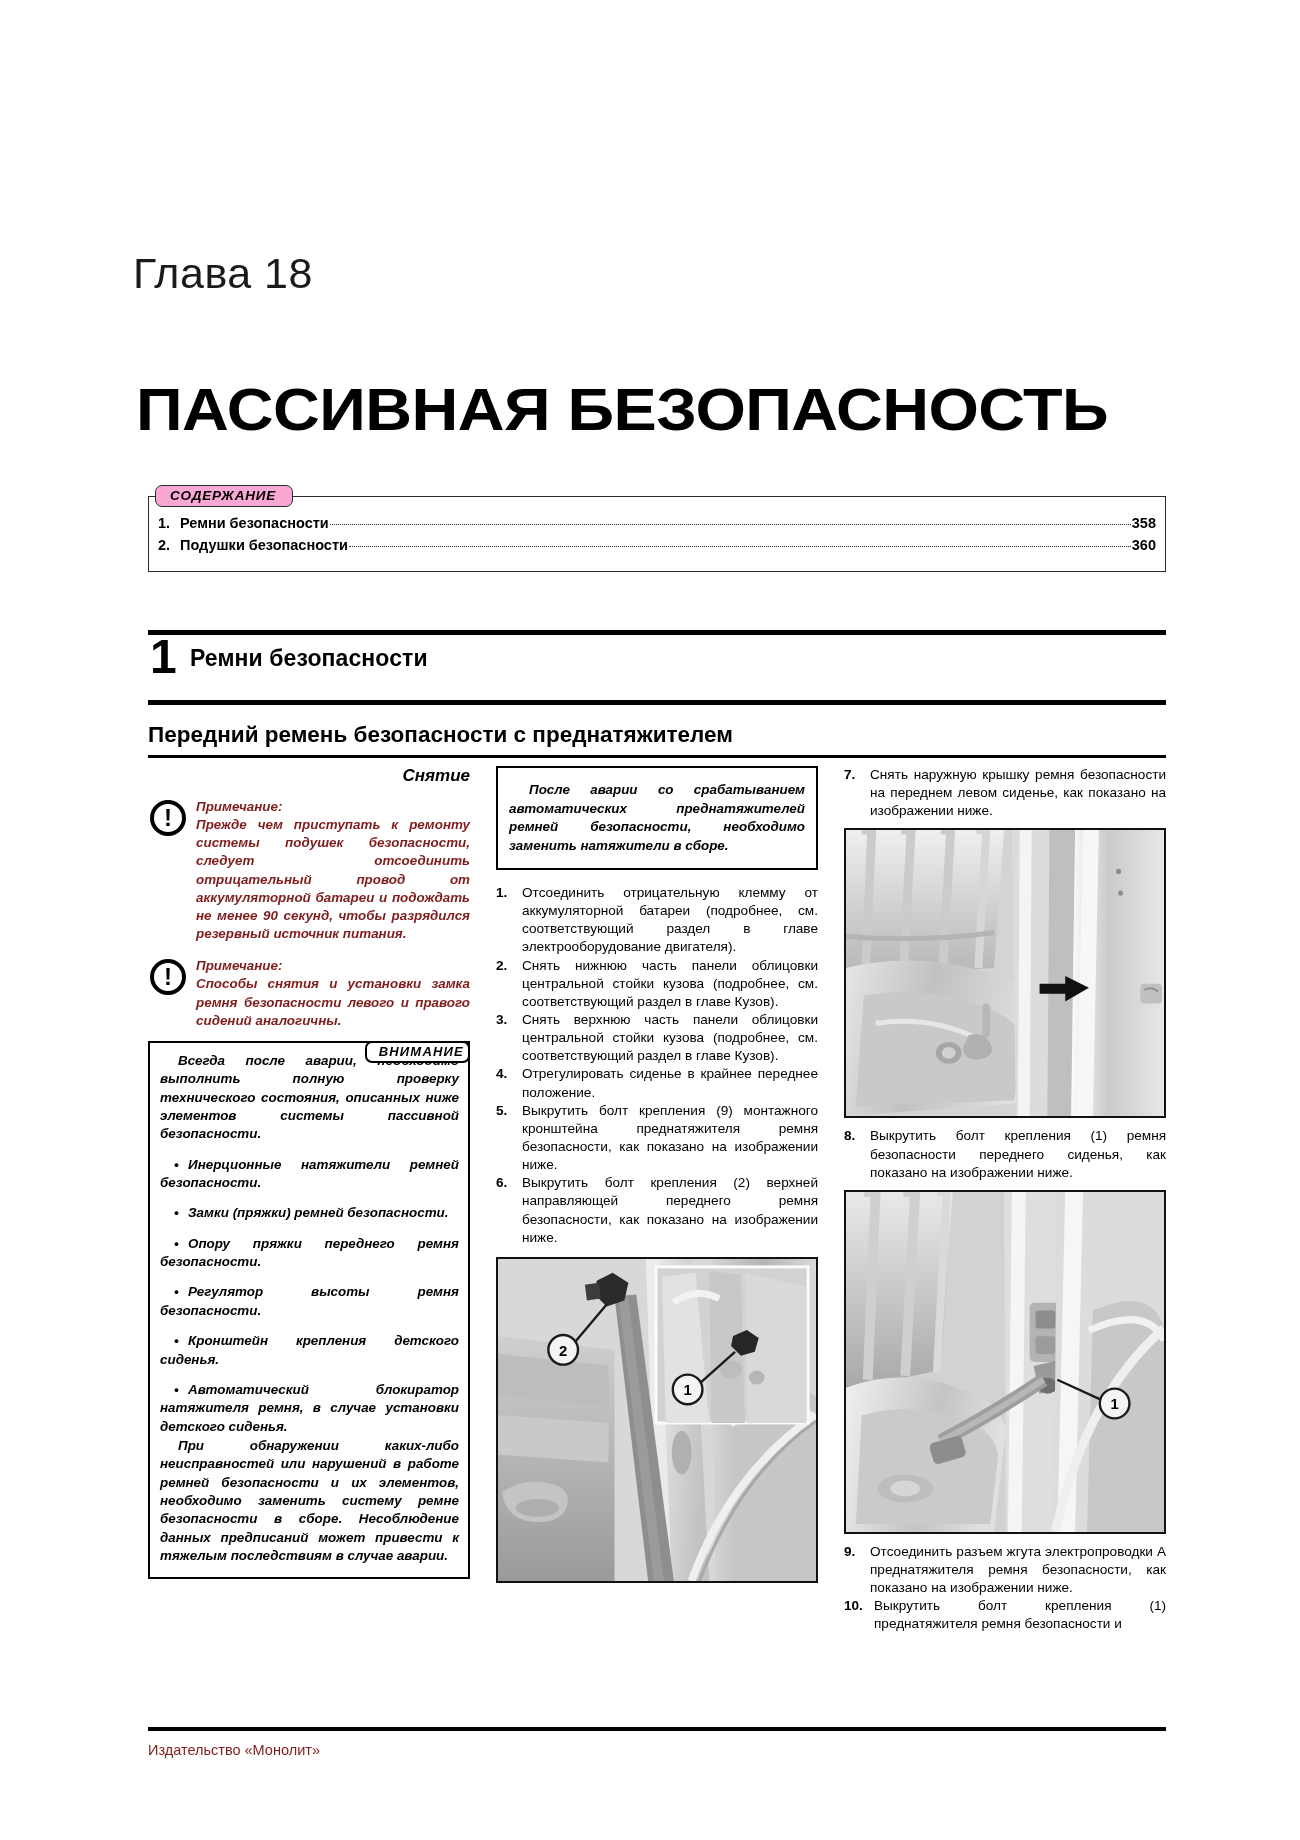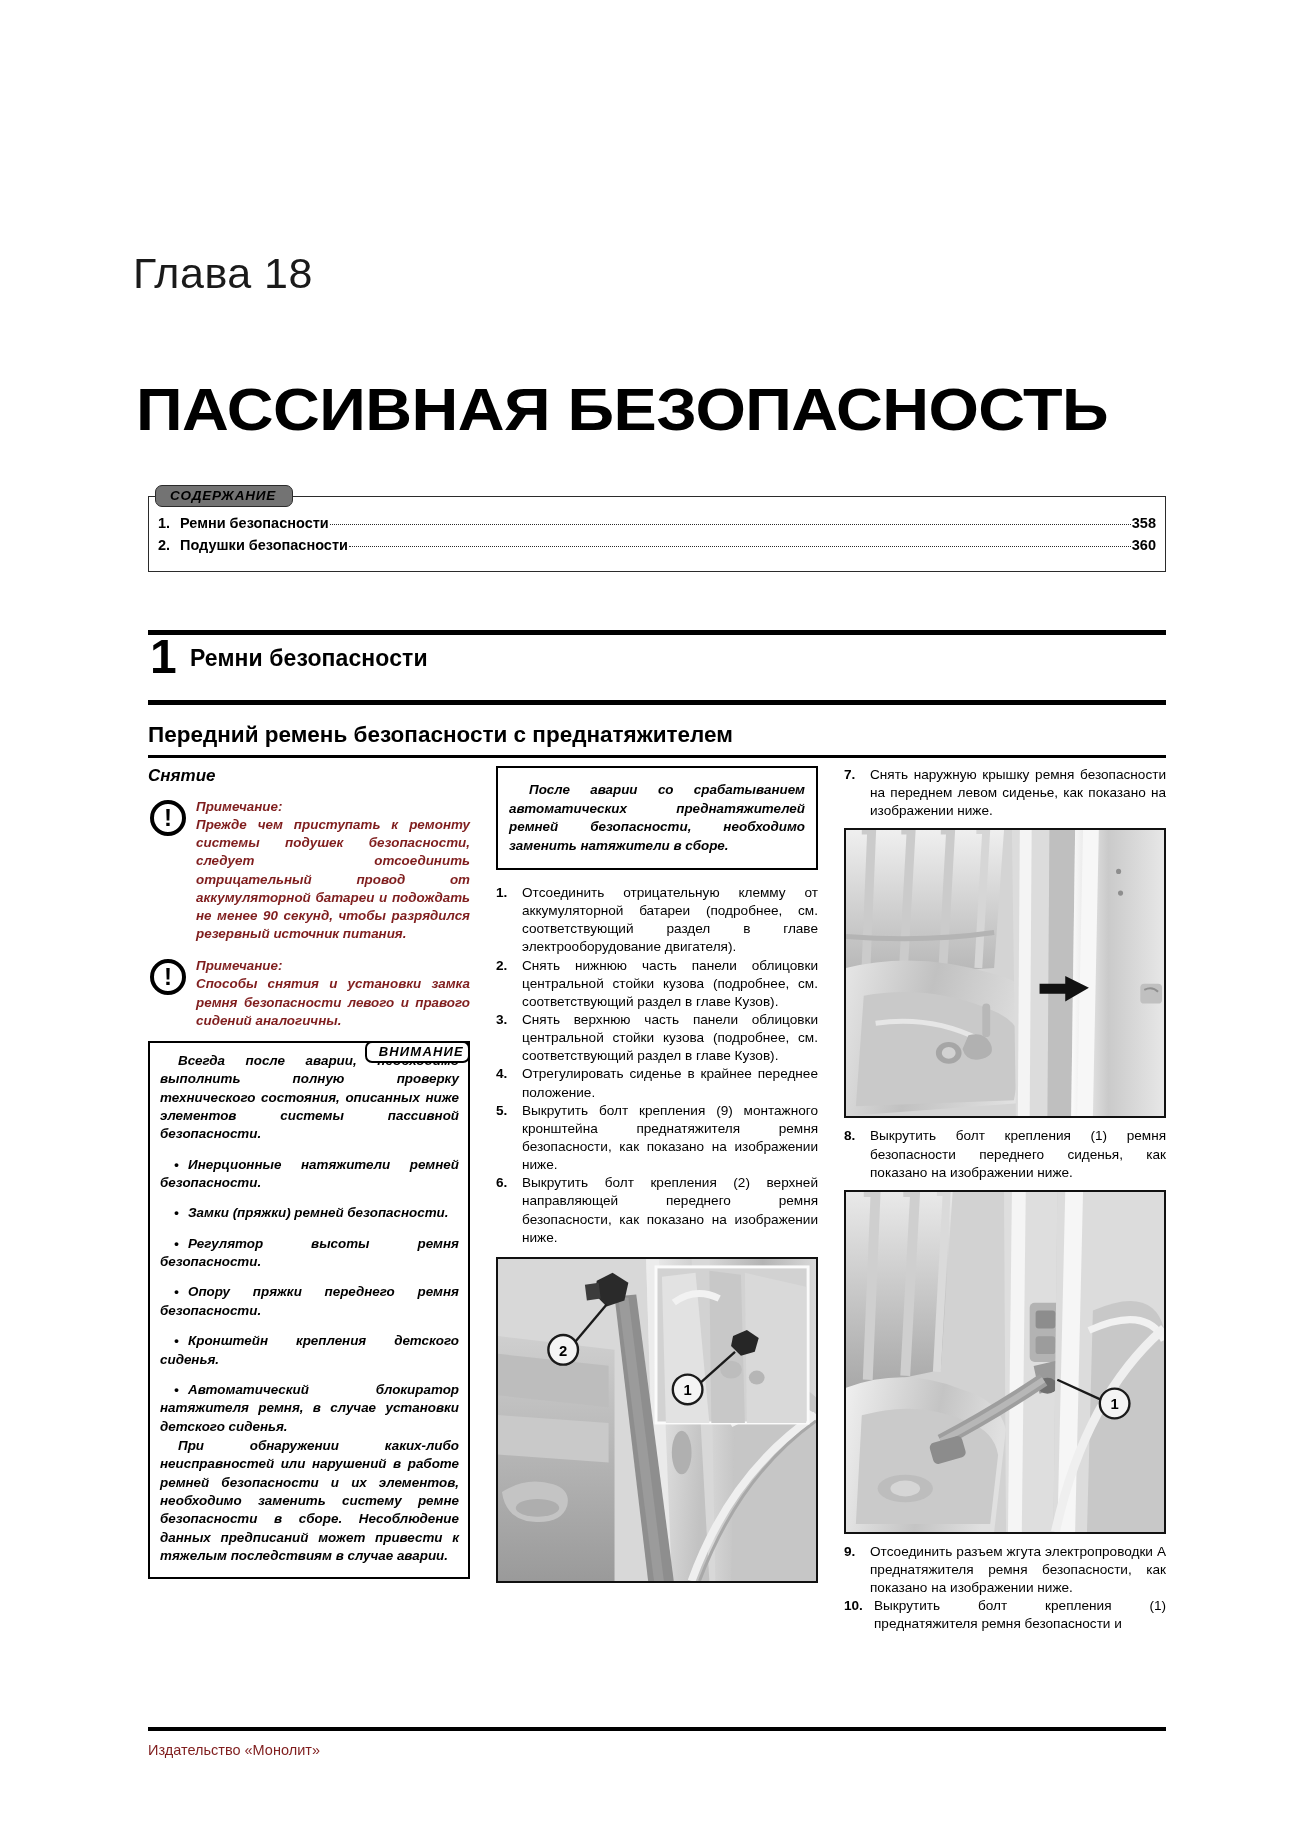--- a/index.html
+++ b/index.html
@@ -56,21 +56,21 @@
     width: 1018px;
     height: 76px;
     border: 1.6px solid #2b2b2b;
     box-sizing: border-box;
   }
   .toc-tab {
     position: absolute;
     left: 155px;
     top: 485px;
     padding: 2px 16px 3px 14px;
-    background: #737373;
+    background: #f9a8d4;
     border: 1.6px solid #2b2b2b;
     border-radius: 7px;
     font-size: 13.5px;
     font-weight: 700;
     font-style: italic;
     letter-spacing: 0.8px;
   }
   .toc-list {
     position: absolute;
     left: 158px;
@@ -155,20 +155,21 @@
   }
   #col1 { left: 148px; }
   #col2 { left: 496px; }
   #col3 { left: 844px; }
 
   .col-head {
     font-size: 17px;
     font-weight: 700;
     font-style: italic;
     margin: 0 0 12px 0;
+    text-align: right;
   }
 
   
   .note {
     position: relative;
     margin-bottom: 10px;
   }
   .note-icon {
     position: absolute;
     left: 2px;
@@ -363,22 +364,22 @@
         </div>
       </div>
     </div>
 
     <div class="att-wrap">
       <div class="att-tab">ВНИМАНИЕ</div>
       <div class="att-box">
         <p>Всегда после аварии, необходимо выполнить полную проверку технического состояния, описанных ниже элементов системы пассивной безопасности.</p>
         <span class="bullet">Инерционные натяжители ремней безопасности.</span>
         <span class="bullet">Замки (пряжки) ремней безопасности.</span>
+        <span class="bullet">Опору пряжки переднего ремня безопасности.</span>
         <span class="bullet">Регулятор высоты ремня безопасности.</span>
-        <span class="bullet">Опору пряжки переднего ремня безопасности.</span>
         <span class="bullet">Кронштейн крепления детского сиденья.</span>
         <span class="bullet">Автоматический блокиратор натяжителя ремня, в случае установки детского сиденья.</span>
         <p style="margin-top:1px">При обнаружении каких-либо неисправностей или нарушений в работе ремней безопасности и их элементов, необходимо заменить систему ремне безопасности в сборе. Несоблюдение данных предписаний может привести к тяжелым последствиям в случае аварии.</p>
       </div>
     </div>
   </div>
 
   <div class="col" id="col2">
     <div class="info-box">
       <p>После аварии со срабатыванием автоматических преднатяжителей ремней безопасности, необходимо заменить натяжители в сборе.</p>

